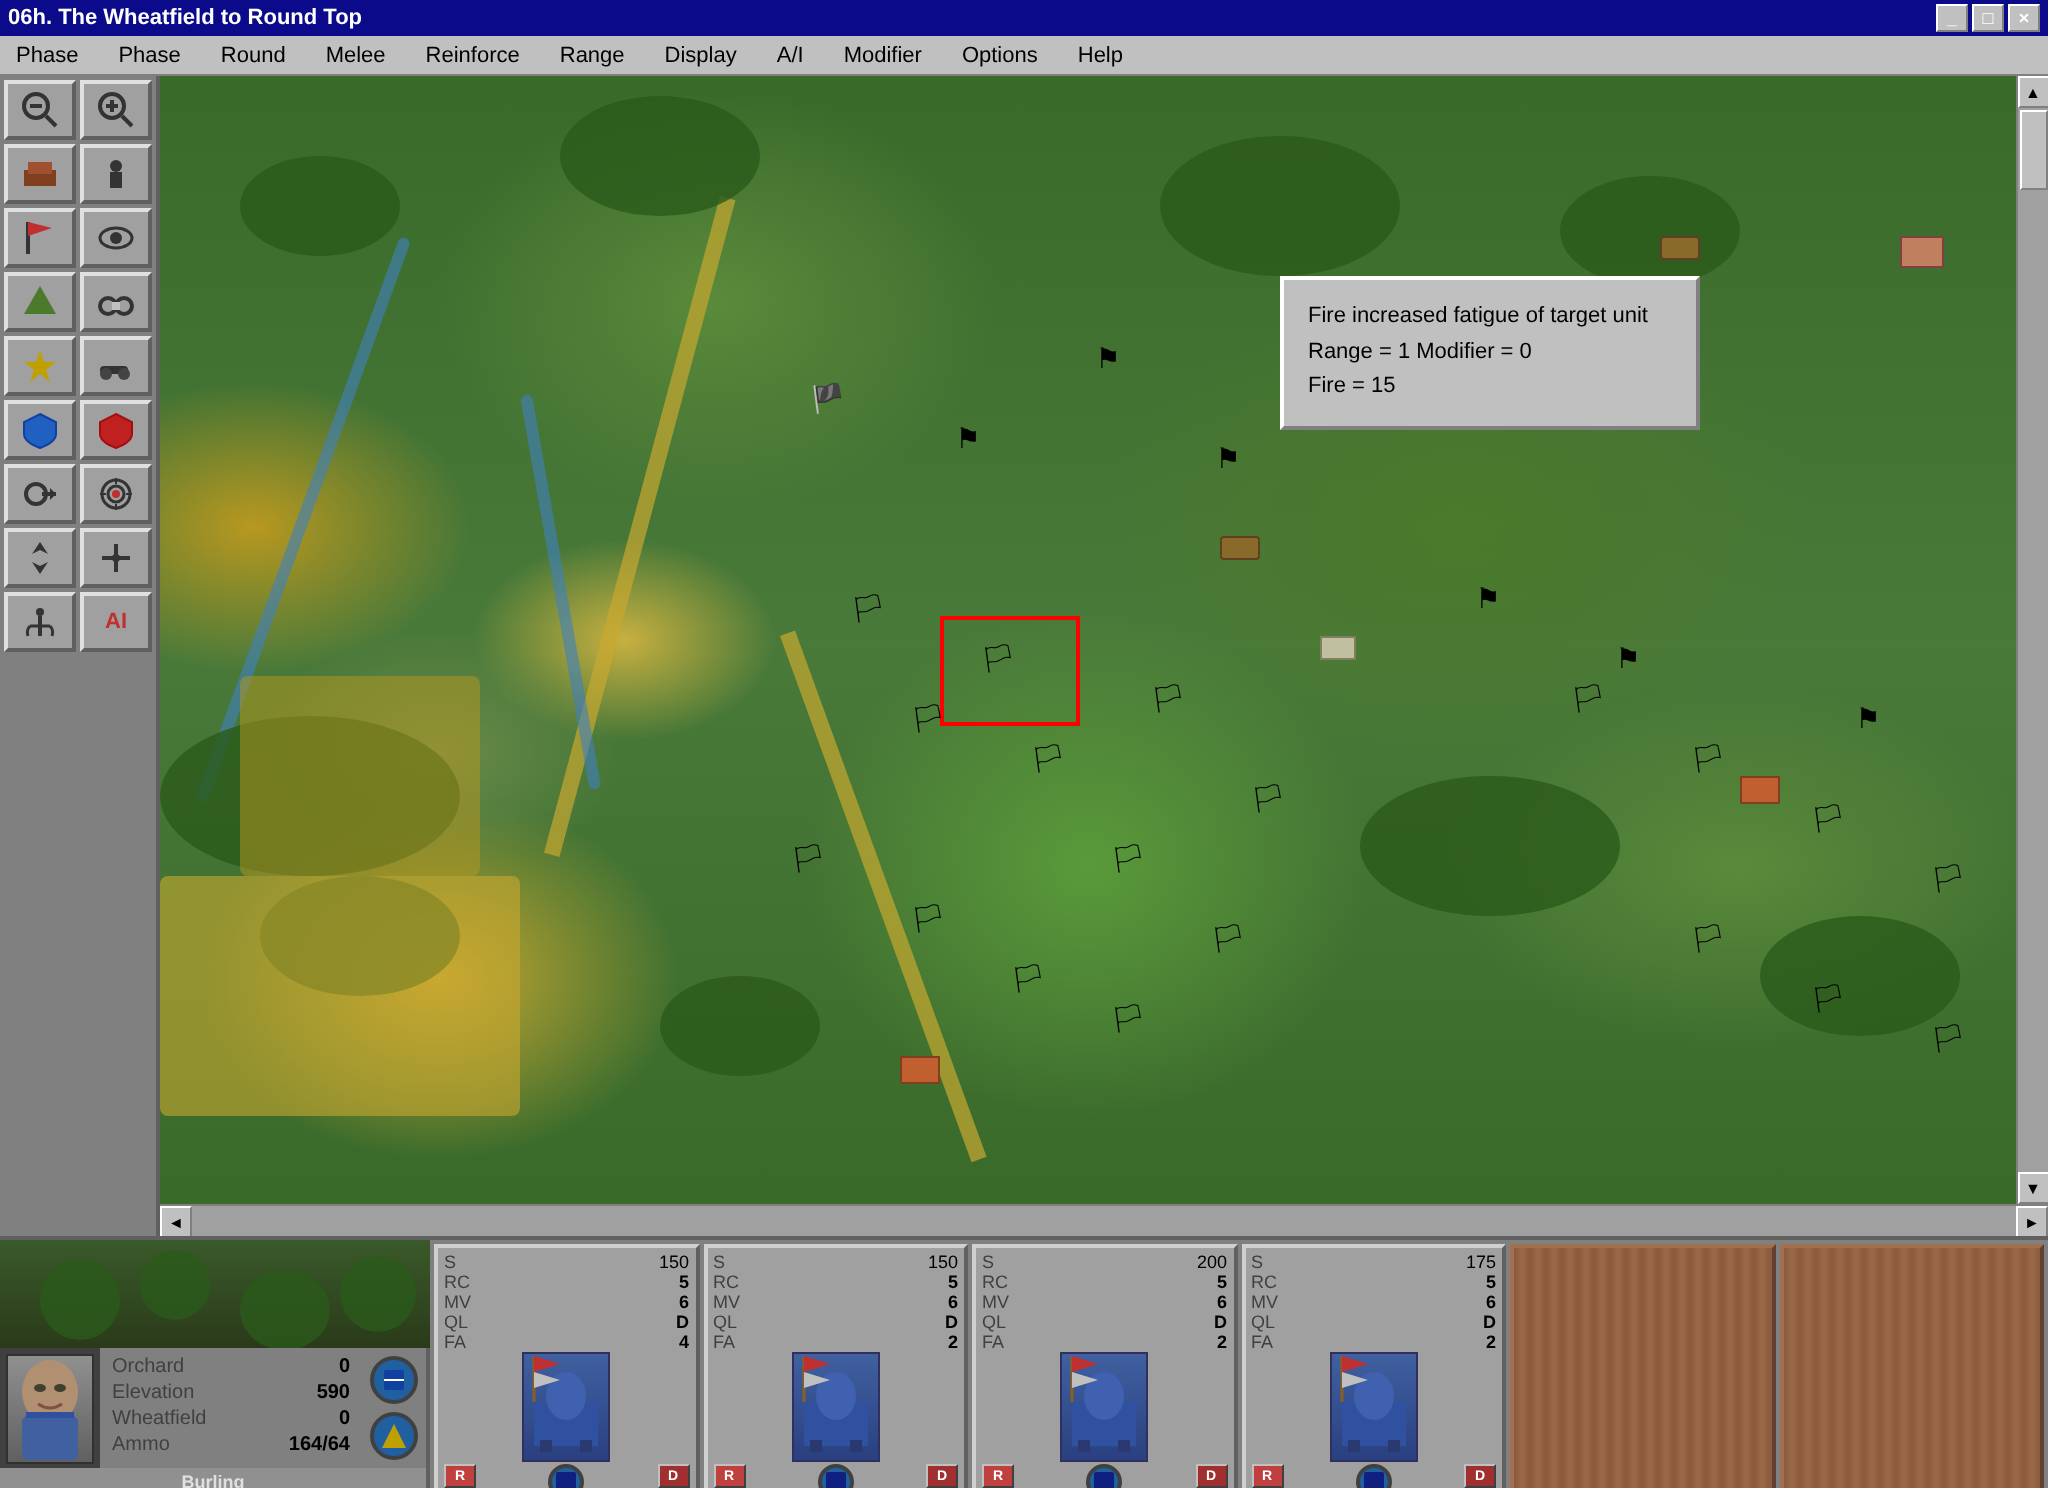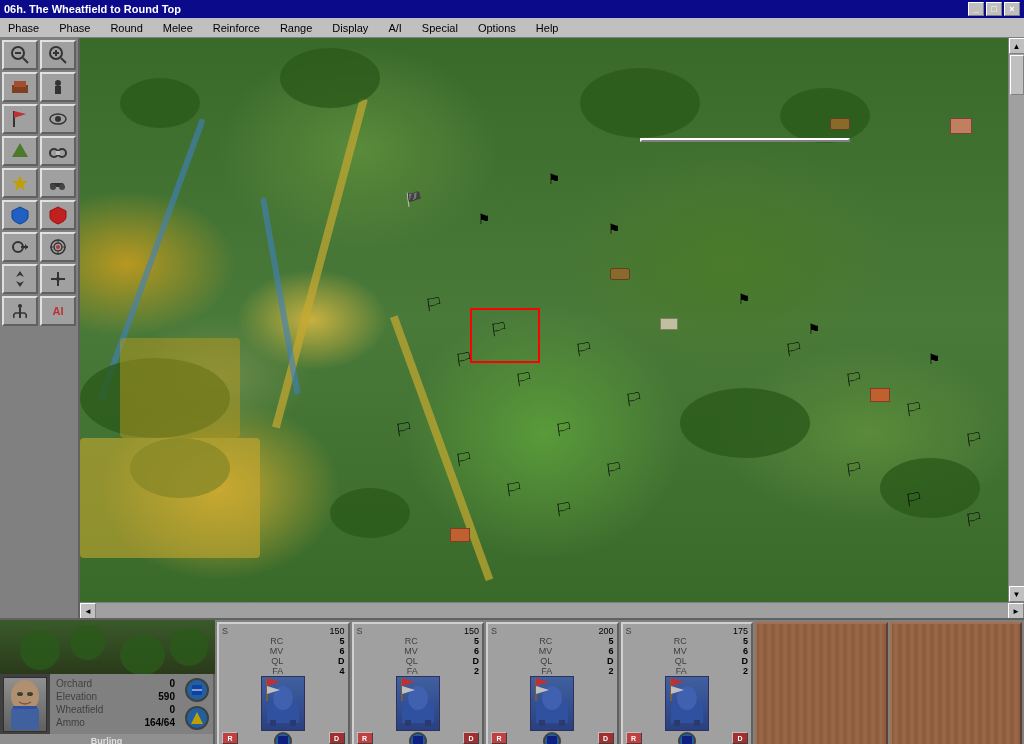--- a/index.html
+++ b/index.html
@@ -383,21 +383,21 @@
     .stat-val { color: #000; font-weight: bold; }
 
     
     .card-stats {
       display: grid;
       grid-template-columns: 1fr 1fr;
       padding: 0 3px;
       font-size: 9px;
       gap: 0;
     }
-    .cs-label { color: #404040; text-align: right; }
+    .cs-label { color: #404040; }
     .cs-val { font-weight: bold; text-align: right; }
   </style>
 </head>
 <body>
 
 <div id="title-bar">
   <span>06h. The Wheatfield to Round Top</span>
   <div id="title-bar-controls">
     <div class="title-btn">_</div>
     <div class="title-btn">□</div>
@@ -407,21 +407,21 @@
 
 <div id="menu-bar">
   <span class="menu-item">Phase</span>
   <span class="menu-item">Phase</span>
   <span class="menu-item">Round</span>
   <span class="menu-item">Melee</span>
   <span class="menu-item">Reinforce</span>
   <span class="menu-item">Range</span>
   <span class="menu-item">Display</span>
   <span class="menu-item">A/I</span>
-  <span class="menu-item">Special</span>
+  <span class="menu-item">Modifier</span>
   <span class="menu-item">Options</span>
   <span class="menu-item">Help</span>
 </div>
 
 <div id="game-area">
 
   <div id="toolbar">
     <div class="toolbar-row">
       <div class="toolbar-btn">
         <svg viewBox="0 0 20 20">
@@ -616,20 +616,25 @@
           <div style="position:absolute; top:350px; left:790px; width:20px; height:14px; background:#c06030; border:1px solid #804020;"></div>
           <div style="position:absolute; top:280px; left:580px; width:18px; height:12px; background:#c0c0a0; border:1px solid #808060;"></div>
           <div style="position:absolute; top:490px; left:370px; width:20px; height:14px; background:#c06030; border:1px solid #804020;"></div>
           <div style="position:absolute; top:80px; left:870px; width:22px; height:16px; background:#c08060; border:1px solid #804040;"></div>
 
           <div style="position:absolute; top:230px; left:530px; width:20px; height:12px; background:#8a6a2a; border:1px solid #604020; border-radius:2px;"></div>
           <div style="position:absolute; top:80px; left:750px; width:20px; height:12px; background:#8a6a2a; border:1px solid #604020; border-radius:2px;"></div>
         </div>
 
         <div id="fire-report">
+          <div id="fire-report-content">
+            <div>Fire increased fatigue of target unit</div>
+            <div>Range = 1  Modifier = 0</div>
+            <div>Fire = 15</div>
+          </div>
         </div>
       </div>
 
       <div id="map-scrollbar-right">
         <div class="scroll-btn">▲</div>
         <div class="scroll-track">
           <div class="scroll-thumb"></div>
         </div>
         <div class="scroll-btn">▼</div>
       </div>

